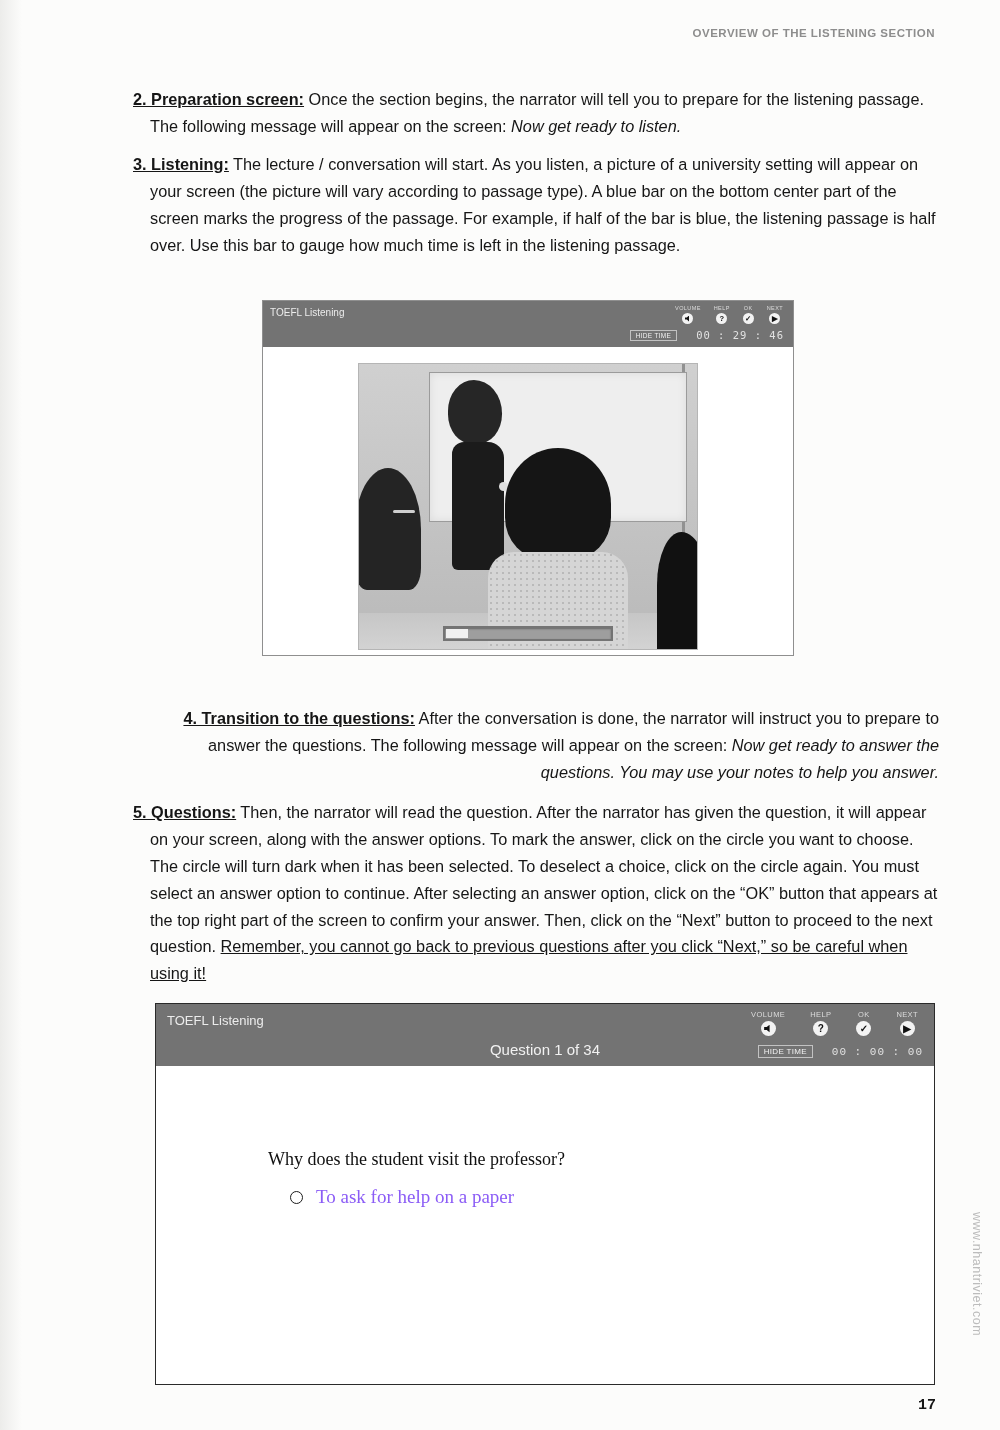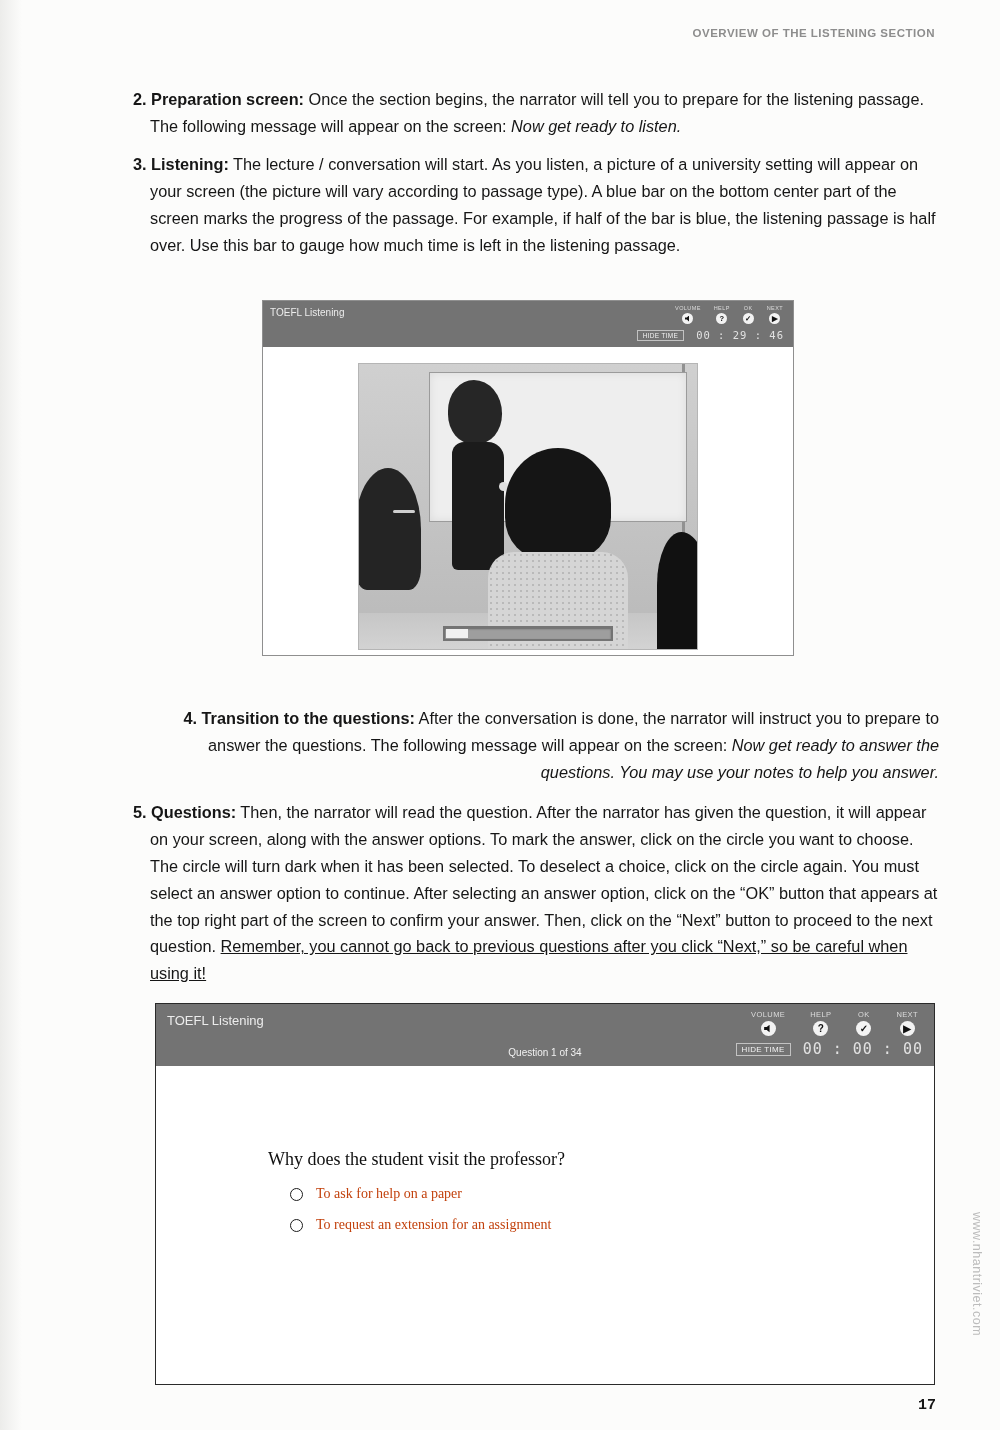--- a/index.html
+++ b/index.html
@@ -7,40 +7,40 @@
   body { font-family:"Liberation Sans", sans-serif; color:#161616; background:#ffffff; position:relative; }
   .page { position:absolute; inset:0; background:#fcfcfb; overflow:hidden; }
   .scan-edge { position:absolute; left:0; top:0; width:22px; height:100%;
                background:linear-gradient(90deg,#ececea,rgba(252,252,251,0)); }
 
   .running-head { position:absolute; top:27px; right:65px; font-size:11.5px; color:#8d8d8d;
                   letter-spacing:.5px; font-weight:600; }
 
   .para { position:absolute; left:133px; width:806px; font-size:16.3px; line-height:1.65;
           padding-left:17px; text-indent:-17px; }
-  .b { font-weight:bold; }
+  .b { font-weight:bold;text-decoration:underline; }
   .i { font-style:italic; }
   .u { text-decoration:underline; }
   .p2 { top:86px; }
   .p3 { top:151px; }
   .p4 { top:705px;text-align:right; }
   .p5 { top:799px; }
 
   
   .shot { position:absolute; background:#fff; }
   .shot-header { position:relative; background:#737373; color:#fff; width:100%; }
   .shot-title { position:absolute; color:#ececec; }
   .controls { position:absolute; display:flex; }
   .ctrl { display:flex; flex-direction:column; align-items:center; gap:2px; cursor:pointer; }
   .ctrl-label { color:#dcdcdc; letter-spacing:.4px; white-space:nowrap;text-align:center; }
   .ctrl-circle { border-radius:50%; background:#f3f3f3; color:#101010; display:flex;
                  align-items:center; justify-content:center; font-weight:bold; line-height:1; }
   .speaker { display:block; background:#101010;
              clip-path:polygon(0 32%, 32% 32%, 68% 2%, 68% 98%, 32% 68%, 0 68%); }
-  .timebar { position:absolute; display:flex; align-items:center; gap:12px;padding-left:14px; }
+  .timebar { position:absolute; display:flex; align-items:center; gap:19px;padding-left:14px; }
   .hide-time { border:1px solid #c2c2c2; color:#f2f2f2; letter-spacing:.3px; padding:1px 5px; cursor:pointer; }
   .timer { font-family:"DejaVu Sans Mono", monospace; color:#e2e2e2; letter-spacing:1px; }
 
   
   .shot1 { left:262px; top:300px; width:532px; height:356px; border:1px solid #8f8f8f; }
   .shot1 .shot-header { height:46px; }
   .shot1 .shot-title { left:7px; top:6px; font-size:10px; }
   .shot1 .controls { right:10px; top:4px; gap:13px; }
   .shot1 .ctrl-label { font-size:5.5px; }
   .shot1 .ctrl-circle { width:11px; height:11px; font-size:7.5px; }
@@ -85,32 +85,32 @@
 
   
   .shot2 { left:155px; top:1003px; width:780px; height:382px; border:1px solid #2a2a2a; }
   .shot2 .shot-header { height:62px; }
   .shot2 .shot-title { left:11px; top:9px; font-size:13px; }
   .shot2 .controls { right:16px; top:6px; gap:25px; }
   .shot2 .ctrl-label { font-size:7.5px; }
   .shot2 .ctrl-circle { width:15px; height:15px; font-size:10px; }
   .shot2 .speaker { width:8px; height:8px; }
   .shot2 .q-counter { position:absolute; left:0; right:0; bottom:8px; text-align:center;
-                      font-size:10px; color:#f1f1f1; }
+                      font-size:15px; color:#f1f1f1; }
   .shot2 .timebar { right:11px; bottom:8px; }
   .shot2 .hide-time { font-size:8px; }
-  .shot2 .timer { font-size:15px; }
+  .shot2 .timer { font-size:11px;font-family:Liberation Mono, monospace; }
   .q-body { position:absolute; top:62px; left:0; right:0; bottom:0; background:#fff;
             font-family:"Liberation Serif", serif;margin-top:25px; }
   .q-text { margin:58px 0 0 112px; font-size:18px; color:#101010; }
   .q-options { margin:16px 0 0 134px; }
   .opt { display:flex; align-items:center; gap:13px; margin-bottom:15px; cursor:pointer; }
   .radio { width:13px; height:13px; border:1.5px solid #1c1c1c; border-radius:50%;
            background:#fff; flex:0 0 auto; }
-  .opt-text { font-size:14px; color:#c2410c; }
+  .opt-text { font-size:19px; color:#8b5cf6; }
 
   .watermark { position:absolute; right:16px; top:1212px; writing-mode:vertical-rl;
                font-size:12.5px; color:#bcbcbc; letter-spacing:.5px; }
   .page-num { position:absolute; left:918px; top:1397px; font-size:15px; font-weight:bold;font-family:Liberation Mono, monospace; }
 </style>
 </head>
 <body>
 
 <div class="page">
   <div class="scan-edge"></div>
@@ -205,23 +205,19 @@
       </div>
     </div>
 
     <div class="q-body">
       <div class="q-text">Why does the student visit the professor?</div>
       <div class="q-options">
         <div class="opt">
           <span class="radio"></span>
           <span class="opt-text">To ask for help on a paper</span>
         </div>
-        <div class="opt">
-          <span class="radio"></span>
-          <span class="opt-text">To request an extension for an assignment</span>
-        </div>
       </div>
     </div>
   </div>
 
   <div class="watermark">www.nhantriviet.com</div>
   <div class="page-num">17</div>
 </div>
 
 </body></html>

